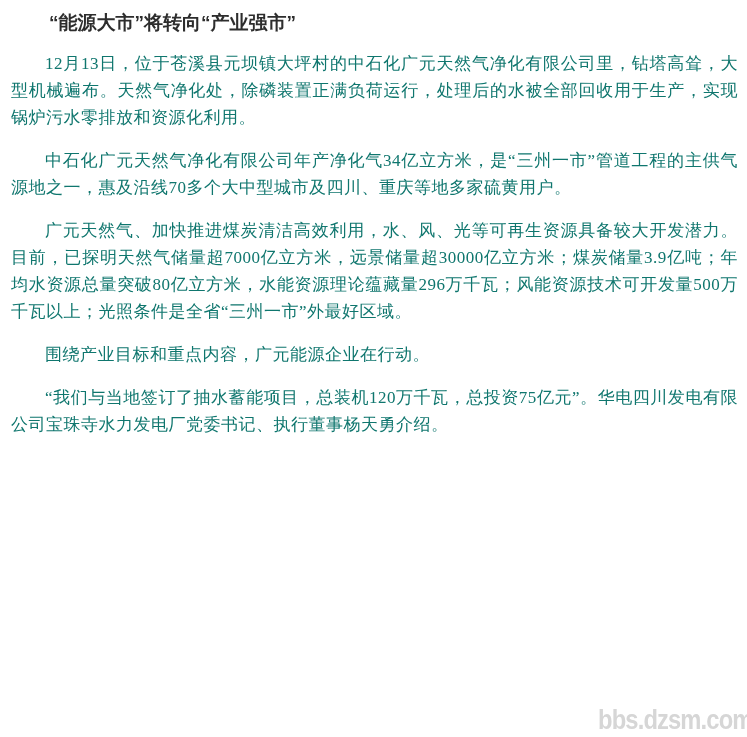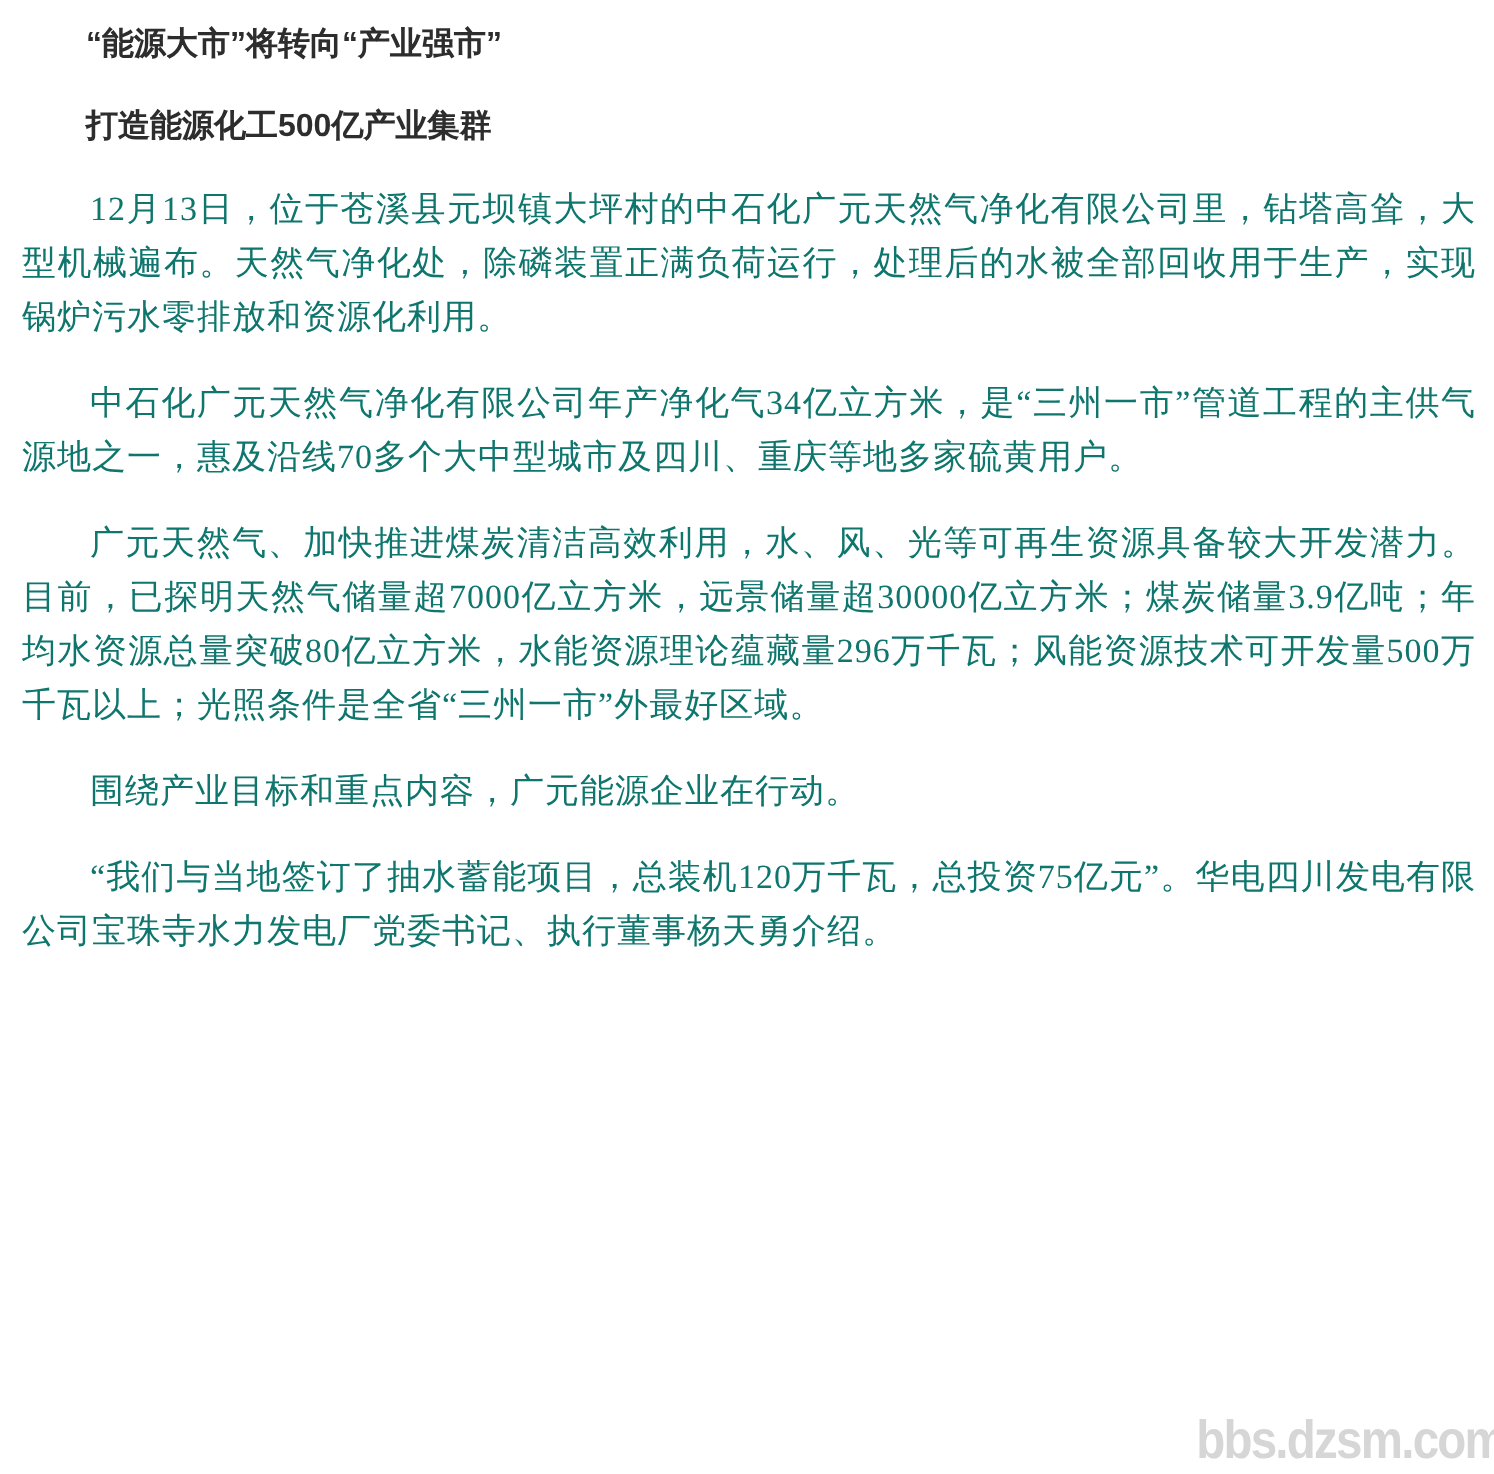--- a/index.html
+++ b/index.html
@@ -12,21 +12,21 @@
     height: 737px;
     position: relative;
     overflow: hidden;
     font-family: "Liberation Serif", "DejaVu Serif", serif;
   }
   .page {
     padding: 9px 9px 0 11px;
   }
   .title, .subtitle {
     font-family: "Liberation Sans", "DejaVu Sans", sans-serif;
-    font-size: 16px;
+    font-size: 19px;
     font-weight: bold;
     color: #2d2d2d;
     line-height: 27px;
     margin: 0 0 14px 0;
     text-indent: 2em;
   }
   .para {
     font-size: 17px;
     color: #0f766e;
     line-height: 27px;
@@ -47,21 +47,20 @@
     transform: scaleX(0.88);
     transform-origin: right center;
     white-space: nowrap;
   }
 </style>
 </head>
 <body>
 
 <div class="page">
   <h1 class="title">“能源大市”将转向“产业强市”</h1>
-  <h2 class="subtitle">打造能源化工500亿产业集群</h2>
   <p class="para">12月13日，位于苍溪县元坝镇大坪村的中石化广元天然气净化有限公司里，钻塔高耸，大型机械遍布。天然气净化处，除磷装置正满负荷运行，处理后的水被全部回收用于生产，实现锅炉污水零排放和资源化利用。</p>
   <p class="para">中石化广元天然气净化有限公司年产净化气34亿立方米，是“三州一市”管道工程的主供气源地之一，惠及沿线70多个大中型城市及四川、重庆等地多家硫黄用户。</p>
   <p class="para">广元天然气、加快推进煤炭清洁高效利用，水、风、光等可再生资源具备较大开发潜力。目前，已探明天然气储量超7000亿立方米，远景储量超30000亿立方米；煤炭储量3.9亿吨；年均水资源总量突破80亿立方米，水能资源理论蕴藏量296万千瓦；风能资源技术可开发量500万千瓦以上；光照条件是全省“三州一市”外最好区域。</p>
   <p class="para">围绕产业目标和重点内容，广元能源企业在行动。</p>
   <p class="para">“我们与当地签订了抽水蓄能项目，总装机120万千瓦，总投资75亿元”。华电四川发电有限公司宝珠寺水力发电厂党委书记、执行董事杨天勇介绍。</p>
 </div>
 
 <div class="watermark">bbs.dzsm.com</div>
 
 </body></html>

